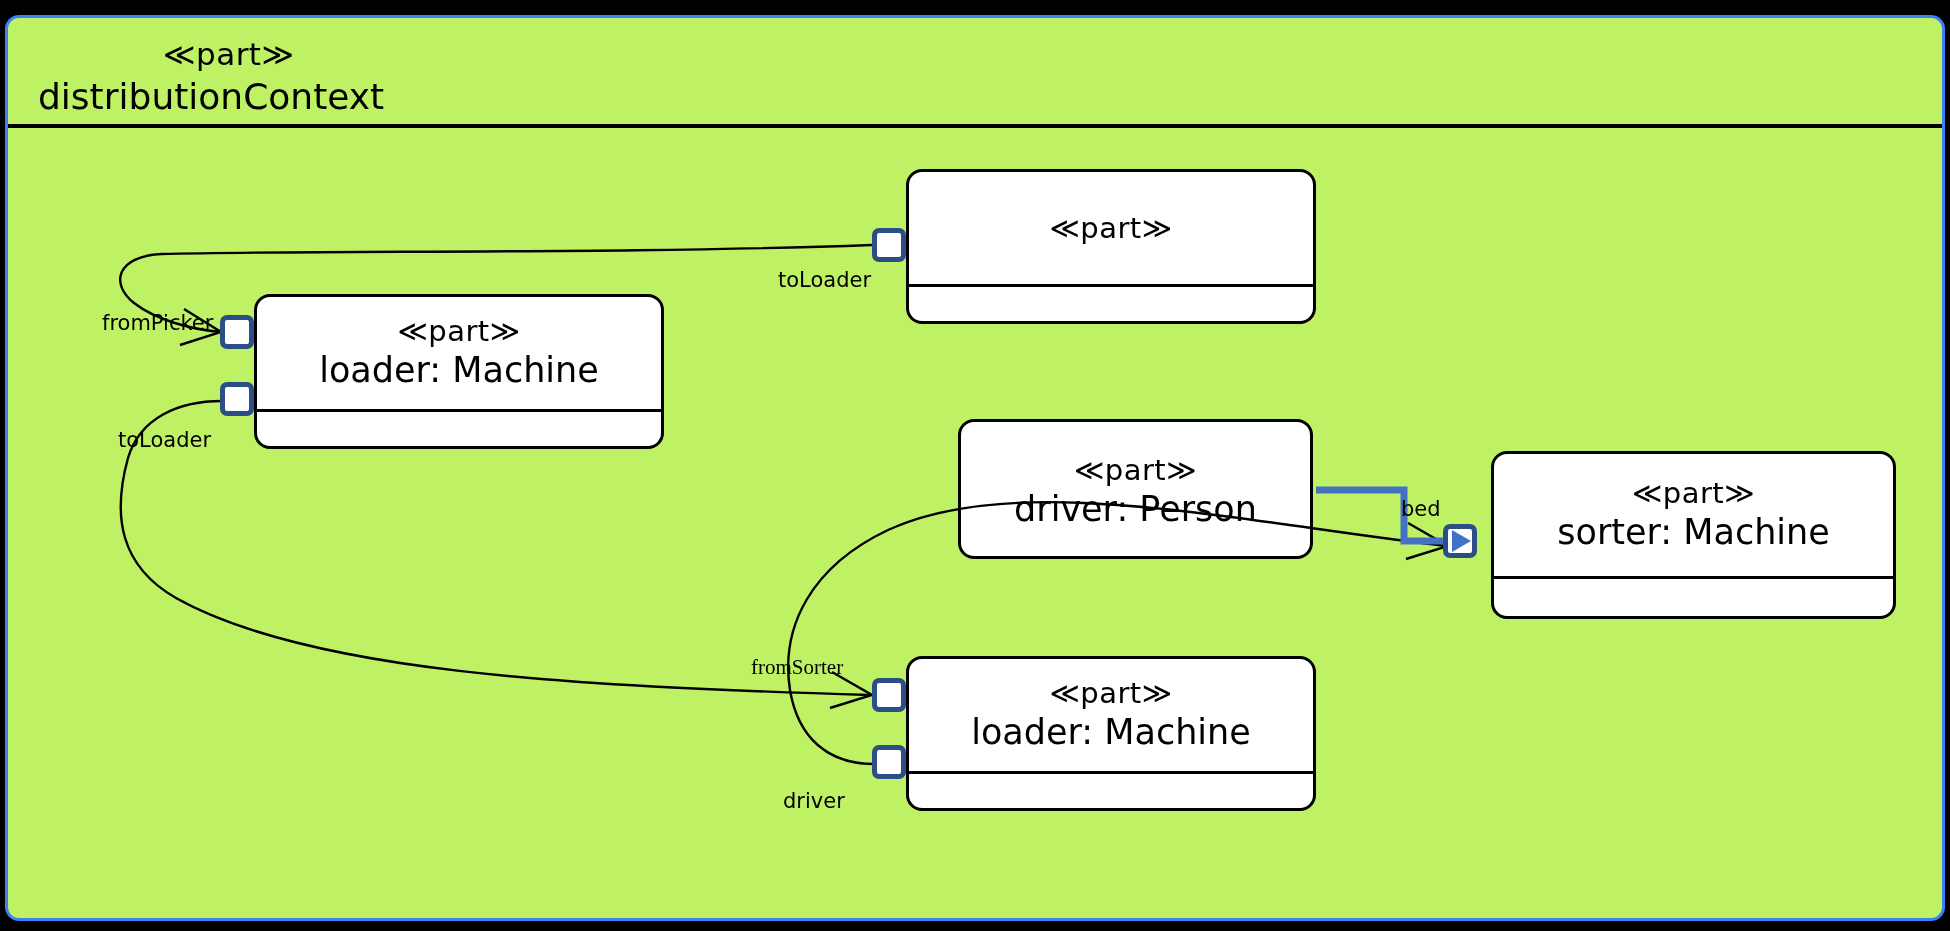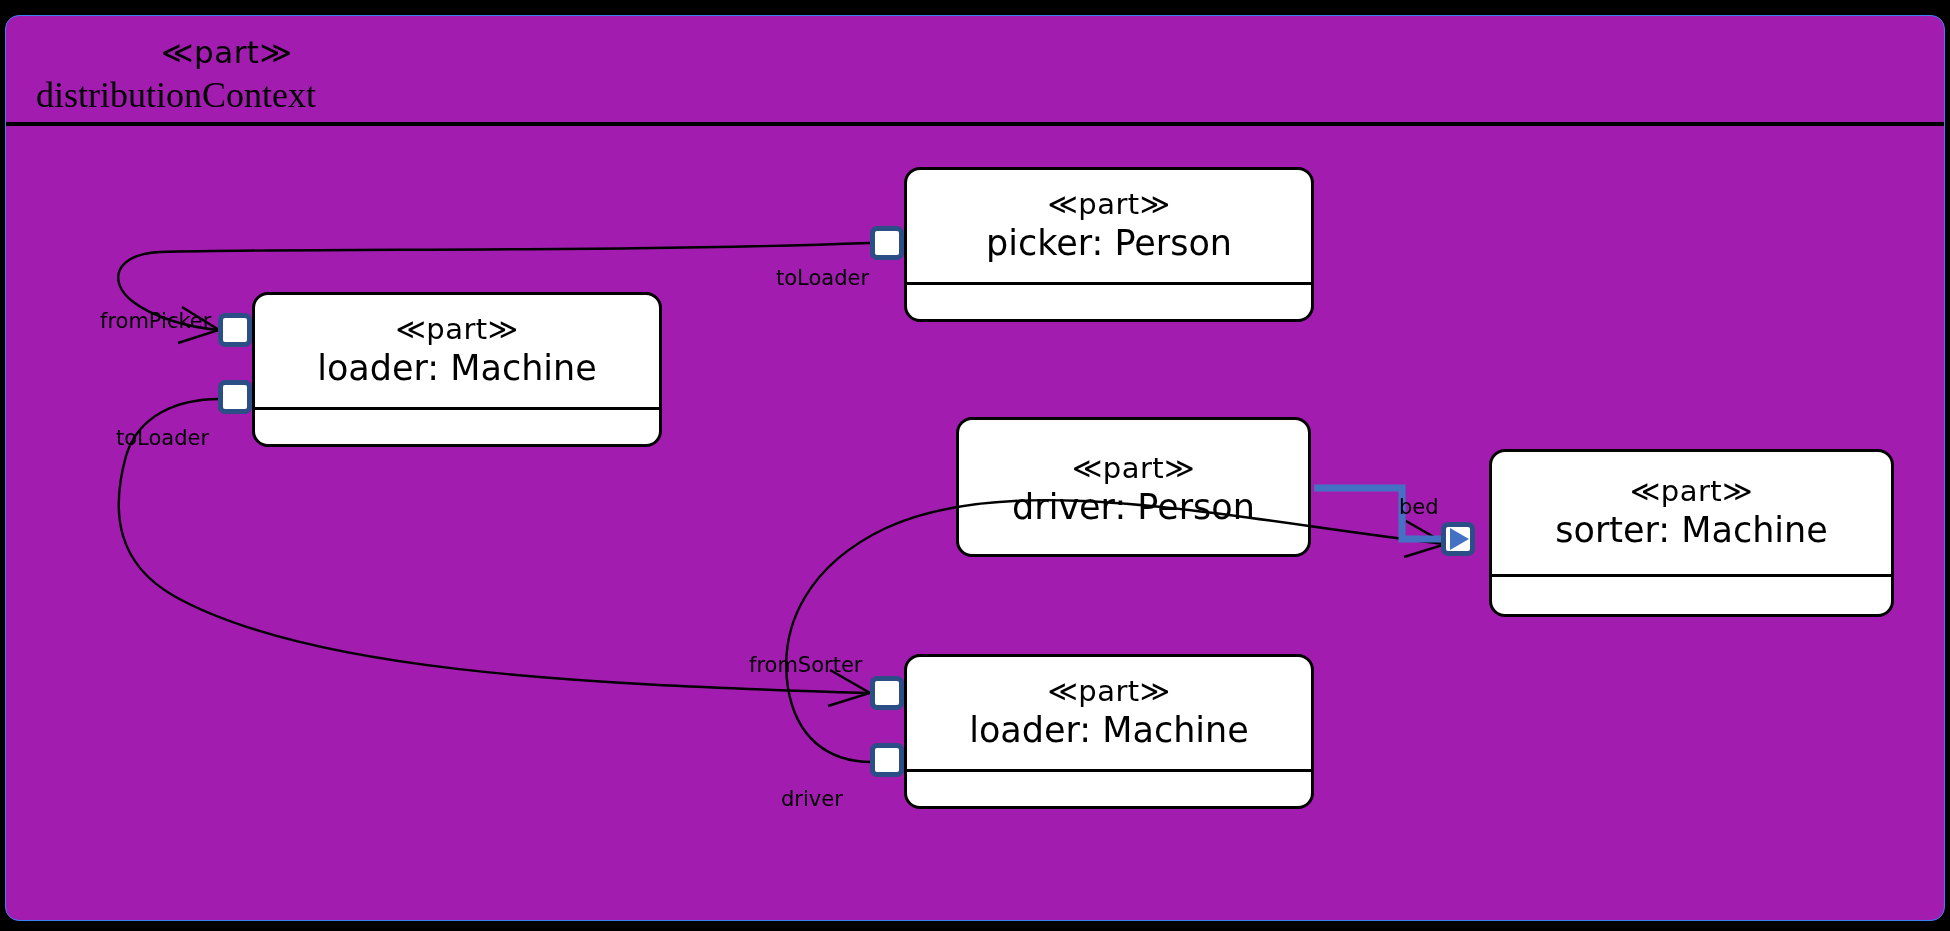--- a/index.html
+++ b/index.html
@@ -1,25 +1,25 @@
 <!DOCTYPE html>
 <html><head>
 <meta charset="utf-8">
 <title>SysML Part Diagram</title>
 <style>
   html,body{margin:0;padding:0;background:#000;}
   #stage{position:relative;width:1950px;height:931px;background:#000;overflow:hidden;
          font-family:"DejaVu Sans","Liberation Sans",sans-serif;}
   #frame{position:absolute;left:5px;top:15px;width:1940px;height:906px;
-         background:#a21caf;border:1px solid #3b82f6;border-radius:14px;box-sizing:border-box;}
+         background:#bef264;border:3px solid #3b82f6;border-radius:14px;box-sizing:border-box;}
   #frame-header{position:absolute;left:0;top:0;width:100%;height:110px;
          border-bottom:4px solid #000;box-sizing:border-box;}
   #frame-stereotype{position:absolute;left:155px;top:18px;font-size:31px;color:#000;
          letter-spacing:0.5px;white-space:nowrap;}
-  #frame-title{position:absolute;left:30px;top:58px;font-size:36px;color:#000;white-space:nowrap;font-family:Liberation Serif, serif;}
+  #frame-title{position:absolute;left:30px;top:58px;font-size:36px;color:#000;white-space:nowrap;}
 
   .partbox{position:absolute;background:#fff;border:3.5px solid #000;border-radius:16px;
            box-sizing:border-box;}
   .partbox .hdr{position:absolute;left:0;top:0;width:100%;box-sizing:border-box;
            border-bottom:3.5px solid #000;display:flex;flex-direction:column;
            align-items:center;justify-content:center;}
   .partbox .ster{font-size:29px;color:#000;line-height:1.05;letter-spacing:.5px;}
   .partbox .nm{font-size:35px;color:#000;line-height:1.15;margin-top:4px;}
   .partbox .body{position:absolute;left:0;bottom:0;width:100%;}
 
@@ -71,21 +71,20 @@
       </g>
 
       <g>
         <path class="blueconn" d="M 1308,472 L 1396,472 L 1396,523 L 1444,523"></path>
       </g>
     </svg>
 
     <div class="partbox" style="left:898px;top:151px;width:410px;height:155px;">
       <div class="hdr" style="height:115px;">
         <div class="ster">≪part≫</div>
-        <div class="nm">picker: Person</div>
       </div>
       <div class="body" style="height:40px;"></div>
     </div>
 
     <div class="partbox" style="left:246px;top:276px;width:410px;height:155px;">
       <div class="hdr" style="height:115px;">
         <div class="ster">≪part≫</div>
         <div class="nm">loader: Machine</div>
       </div>
       <div class="body" style="height:40px;"></div>
@@ -117,21 +116,21 @@
     <div class="port" style="left:864px;top:210px;"></div>
     <div class="plabel" style="left:770px;top:250px;">toLoader</div>
 
     <div class="port" style="left:212px;top:297px;"></div>
     <div class="plabel" style="left:94px;top:278px;margin-top:15px;">fromPicker</div>
 
     <div class="port" style="left:212px;top:364px;"></div>
     <div class="plabel" style="left:110px;top:410px;">toLoader</div>
 
     <div class="port" style="left:864px;top:660px;"></div>
-    <div class="plabel" style="left:743px;top:637px;">fromSorter</div>
+    <div class="plabel" style="left:743px;top:637px;font-family:Liberation Serif, serif;">fromSorter</div>
 
     <div class="port" style="left:864px;top:727px;"></div>
     <div class="plabel" style="left:775px;top:771px;">driver</div>
 
     <div class="port proxy" style="left:1435px;top:506px;">
       <span class="tri"></span>
     </div>
     <div class="plabel" style="left:1393px;top:479px;">bed</div>
 
   </div>

